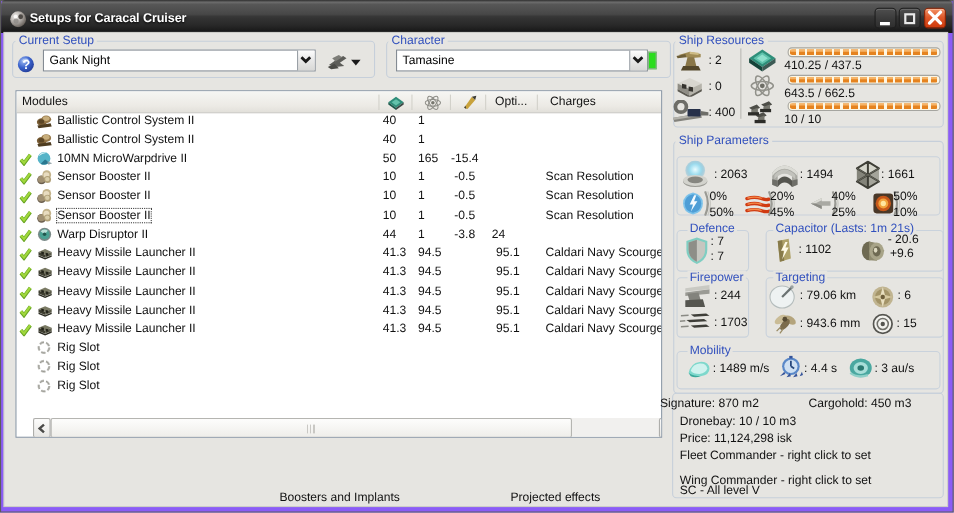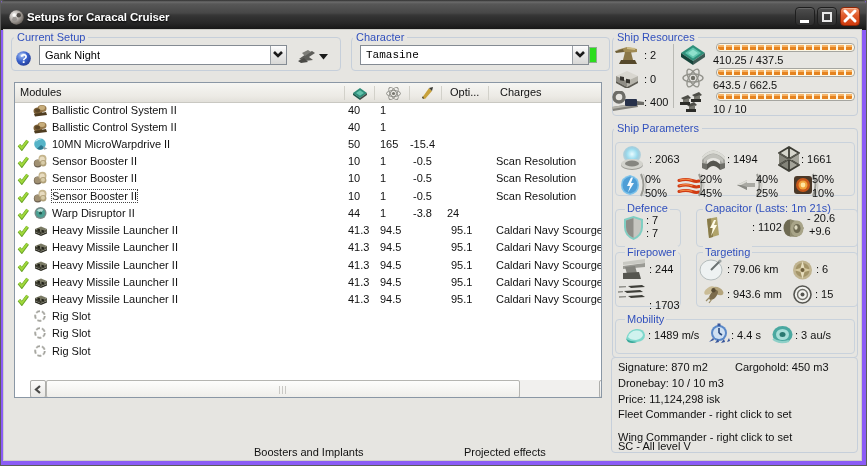--- a/index.html
+++ b/index.html
@@ -105,21 +105,21 @@
       <path d="M3 11 L10 6 L16 3 L19 5 L13 9 L17 12 L9 13 Z" fill="#5d5d59"></path>
       <path d="M6 5 L12 2 L15 4 L9 8 Z" fill="#7d7d78"></path>
       <path d="M2 13 L8 10 L12 14 L5 15 Z" fill="#4a4a46"></path>
     </svg>
     <svg width="9" height="6" style="left:315px;top:24px" viewBox="0 0 9 6">
         <path d="M0 0 h9 l-4.5 5.5 Z" fill="#1a1a1a"></path>
       </svg>
 
     <div class="gb" style="left:347px;top:7px;width:259px;height:34px;"></div>
     <div class="lbl" style="left:349px;top:1px;background:#e6e5e1;padding:0 3px;">Character</div>
-    <div class="combo" style="left:356px;top:15px;width:229px;height:20px;font-family:Liberation Mono, monospace;">
+    <div class="combo" style="left:356px;top:15px;width:229px;height:20px;">
       <span class="cv">Tamasine</span>
       <div class="btn">
           <svg width="10" height="8" style="left:2px;top:5px" viewBox="0 0 10 8">
             <path d="M1 1 L5 5 L9 1" stroke="#1a1a1a" stroke-width="2.6" fill="none"></path>
           </svg>
         </div>
     </div>
     <div style="position:absolute;left:585px;top:17px;width:8px;height:16px;background:#2bdd1d;border:1px solid #8fae8f;"></div>
 
     <div class="lv" style="left:10px;top:52px;width:588px;height:316px;">
@@ -587,21 +587,21 @@
     <span class="txt" style="left:642px;top:184px;">: 7</span>
     <span class="txt" style="left:642px;top:197px;">: 7</span>
 
     <div class="gb2" style="left:692px;top:179px;width:162px;height:38px;"></div>
     <div class="lbl" style="left:699px;top:172px;background:#e6e5e1;padding:0 2px;">Capacitor (Lasts: 1m 21s)</div>
     <svg width="19" height="24" style="left:699px;top:186px" viewBox="0 0 19 24">
       <path d="M4 3 L14 1 L16 19 L6 22 Z" fill="#b0a36a"></path>
       <path d="M4 3 L8 2.4 L10 21 L6 22 Z" fill="#887b4a"></path>
       <path d="M11 4 L7 12 L10 12 L8 20 L14 9 L11 9 L13 4 Z" fill="#fffbe8"></path>
     </svg>
-    <span class="txt" style="left:722px;top:191px;margin-left:26px;">: 1102</span>
+    <span class="txt" style="left:722px;top:191px;">: 1102</span>
     <svg width="23" height="23" style="left:778px;top:187px" viewBox="0 0 23 23">
       <ellipse cx="8" cy="11" rx="6.5" ry="8.5" fill="#6e6a52"></ellipse>
       <path d="M8 2.5 L15 4 L22 11 L15 20 L8 19.5 Z" fill="#8e8a6e"></path>
       <ellipse cx="15" cy="11.5" rx="6.5" ry="8" fill="#a8a488"></ellipse>
       <ellipse cx="15" cy="11.5" rx="3.6" ry="4.6" fill="#6e6a52"></ellipse>
       <ellipse cx="14" cy="10.5" rx="1.6" ry="2.2" fill="#ddd9c0"></ellipse>
     </svg>
     <span class="txt" style="left:803px;top:182px;">- 20.6</span>
     <span class="txt" style="left:805px;top:195px;">+9.6</span>
 
@@ -619,21 +619,21 @@
         <path d="M10 2 L24 1 L27 3 L13 4 Z"></path>
         <path d="M6 7 L22 6 L25 8 L9 9 Z"></path>
         <path d="M10 12 L24 11 L27 13 L13 14 Z"></path>
       </g>
       <g stroke="#8a8a84" stroke-width="1.4">
           <path d="M1 3 L8 2.6"></path>
           <path d="M0 8 L5 7.6"></path>
           <path d="M1 13 L8 12.6"></path>
         </g>
     </svg>
-    <span class="txt" style="left:645px;top:257px;margin-top:12px;">: 1703</span>
+    <span class="txt" style="left:645px;top:257px;">: 1703</span>
 
     <div class="gb2" style="left:692px;top:222px;width:162px;height:55px;"></div>
     <div class="lbl" style="left:699px;top:216px;background:#e6e5e1;padding:0 2px;">Targeting</div>
     <svg width="26" height="23" style="left:695px;top:228px" viewBox="0 0 26 23">
       <ellipse cx="12" cy="12" rx="11" ry="10" fill="#eef2f2"></ellipse>
       <ellipse cx="12" cy="12" rx="11" ry="10" fill="none" stroke="#b5bdbd"></ellipse>
       <path d="M12 12 L21 3" stroke="#6a7272" stroke-width="2"></path>
       <circle cx="21" cy="3" r="1.6" fill="#9aa2a2"></circle>
     </svg>
     <span class="txt" style="left:723px;top:233px;">: 79.06 km</span>
@@ -683,21 +683,21 @@
     <span class="txt" style="left:727px;top:299px;">: 4.4 s</span>
     <svg width="23" height="21" style="left:767px;top:294px" viewBox="0 0 23 21">
       <ellipse cx="11.5" cy="10.5" rx="10" ry="8.5" fill="#4aa8a0"></ellipse>
       <ellipse cx="11.5" cy="10.5" rx="6.5" ry="5.5" fill="#a8ded8"></ellipse>
       <ellipse cx="11.5" cy="10.5" rx="3" ry="2.5" fill="#2a7870"></ellipse>
       <path d="M2 15 Q8 20 18 17" stroke="#8fd0c8" stroke-width="2" fill="none"></path>
     </svg>
     <span class="txt" style="left:791px;top:299px;">: 3 au/s</span>
 
     <div class="gb" style="left:607px;top:327px;width:247px;height:96px;"></div>
-    <div class="txt" style="left:614px;top:331px;">Signature: 870 m2</div>
+    <div class="txt" style="left:596px;top:331px;">Signature: 870 m2</div>
     <div class="txt" style="left:731px;top:331px;">Cargohold: 450 m3</div>
     <div class="txt" style="left:614px;top:347px;">Dronebay: 10 / 10 m3</div>
     <div class="txt" style="left:614px;top:363px;">Price: 11,124,298 isk</div>
     <div class="txt" style="left:614px;top:378px;">Fleet Commander - right click to set</div>
     <div class="txt" style="left:614px;top:401px;">Wing Commander - right click to set</div>
     <div class="txt" style="left:614px;top:410px;">SC - All level V</div>
   </div>
 </div>
 
 </body></html>

